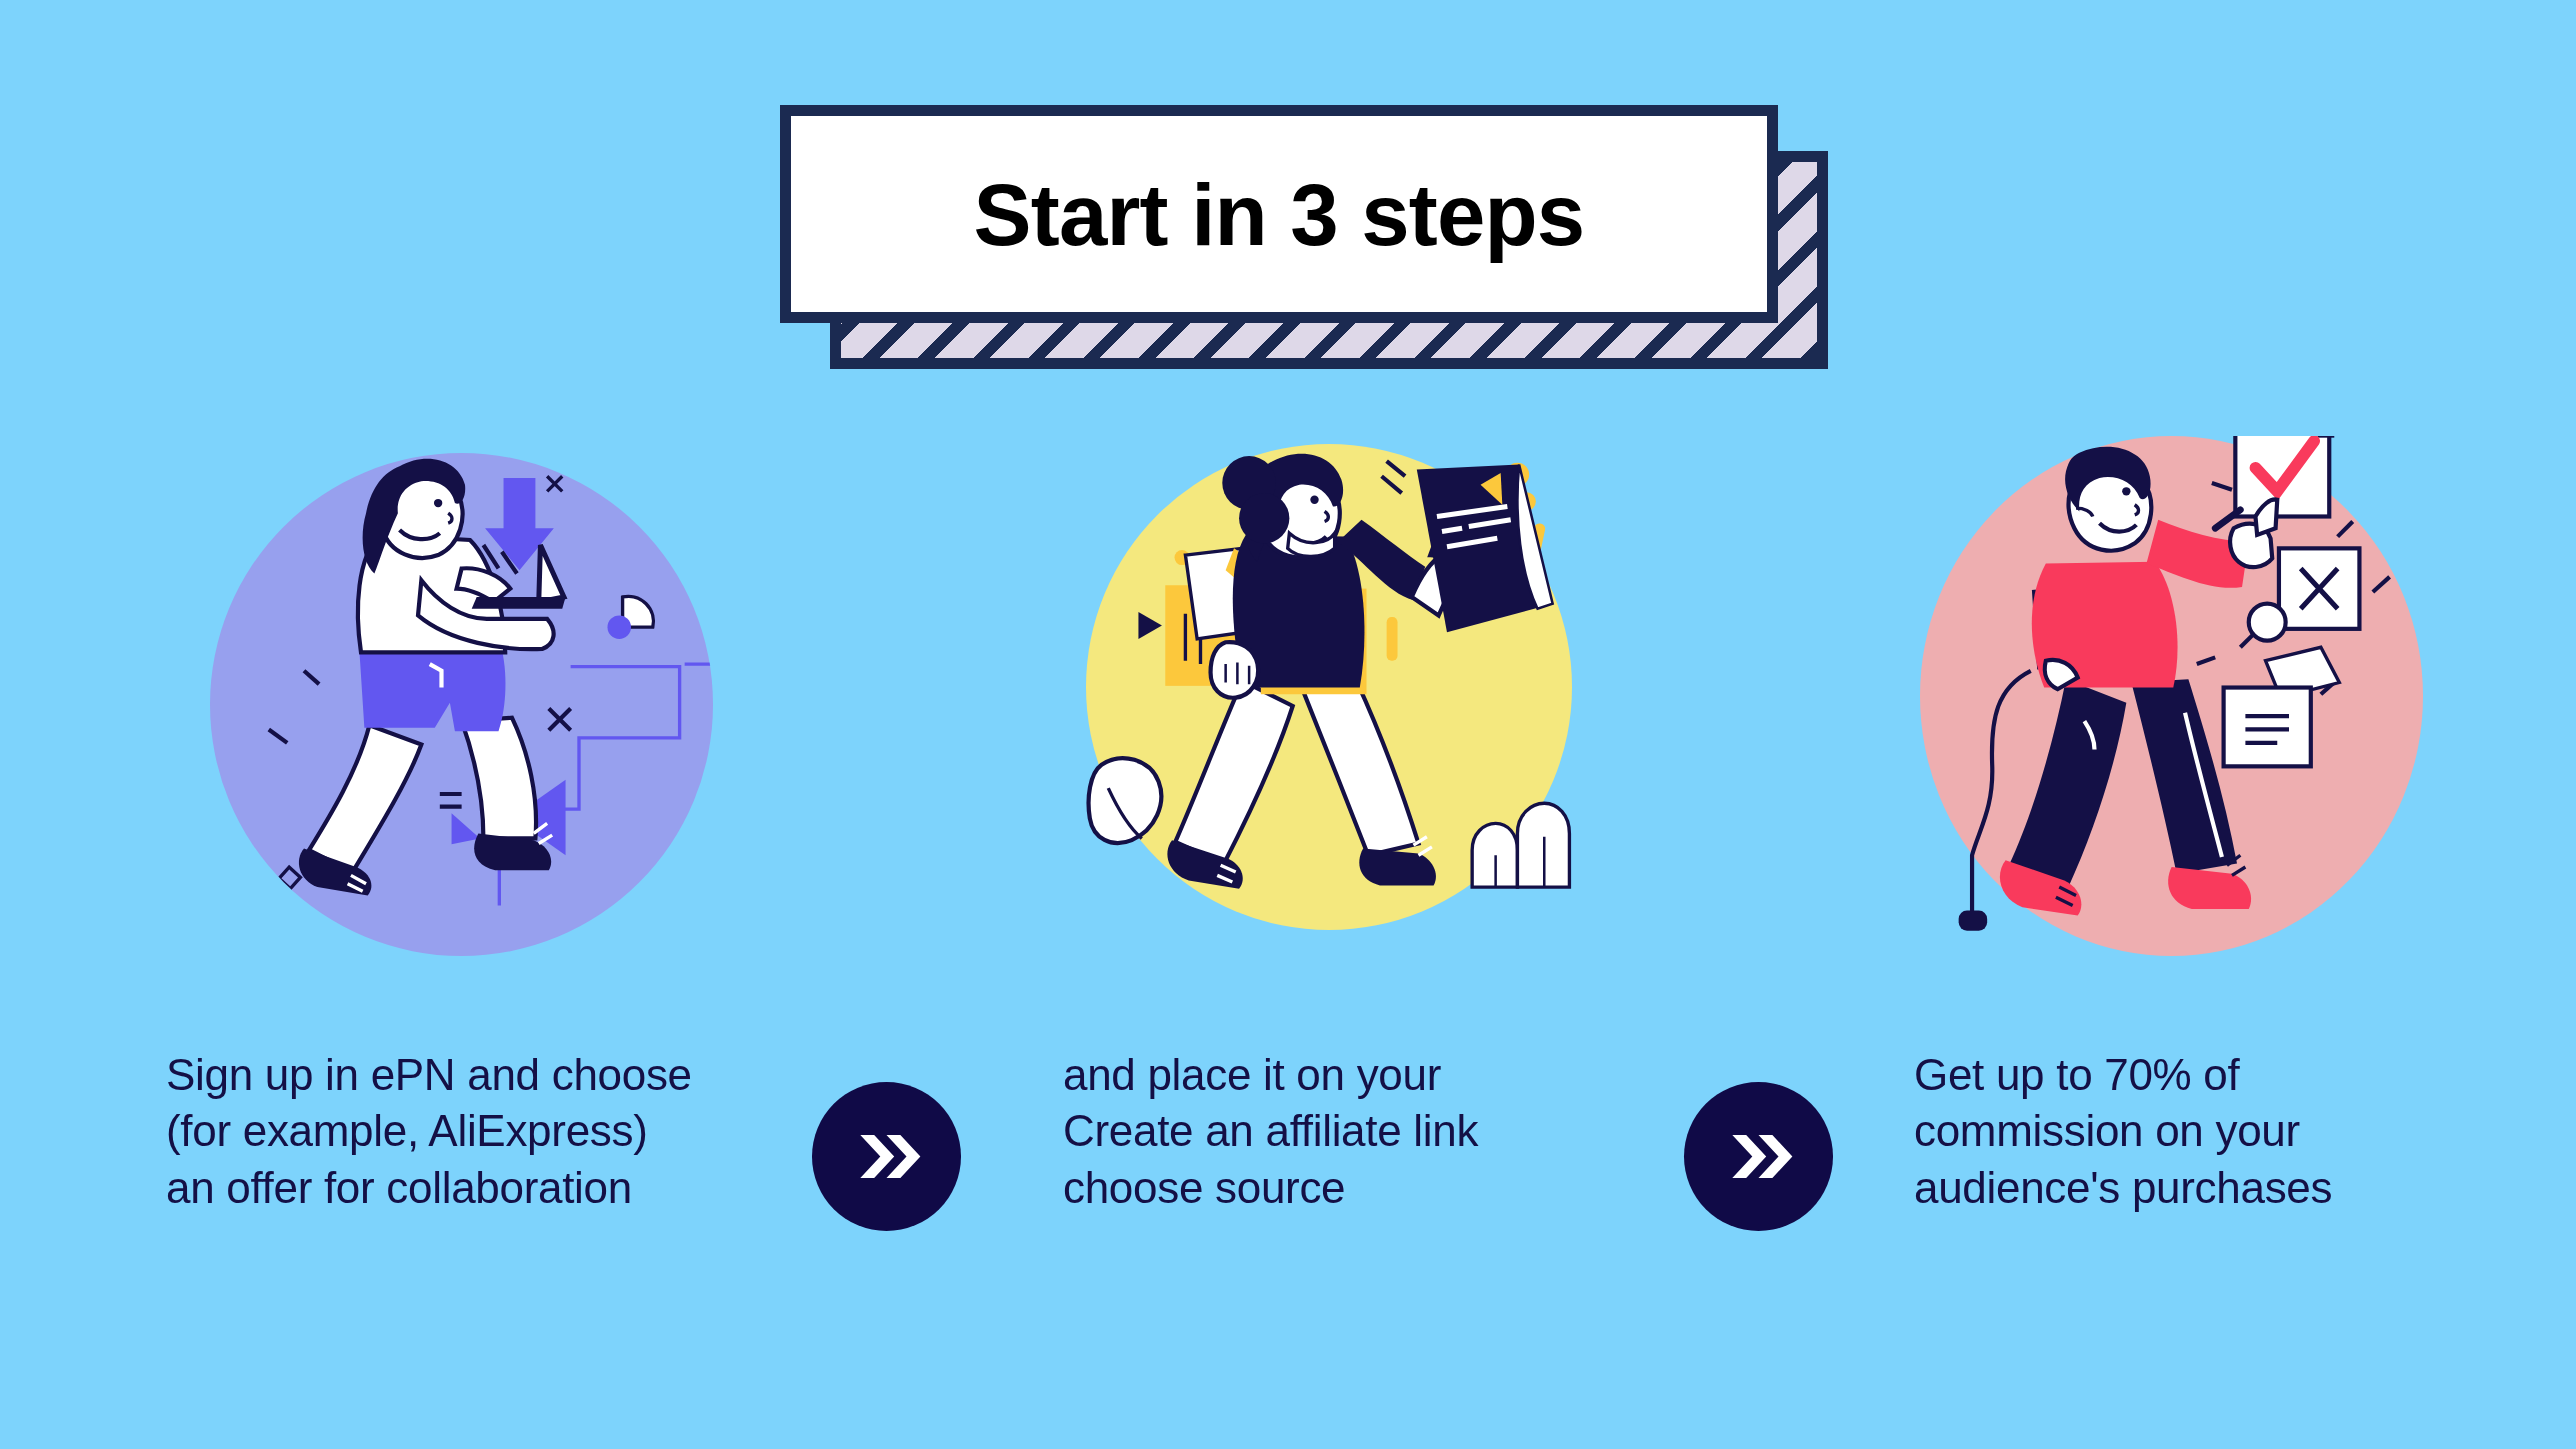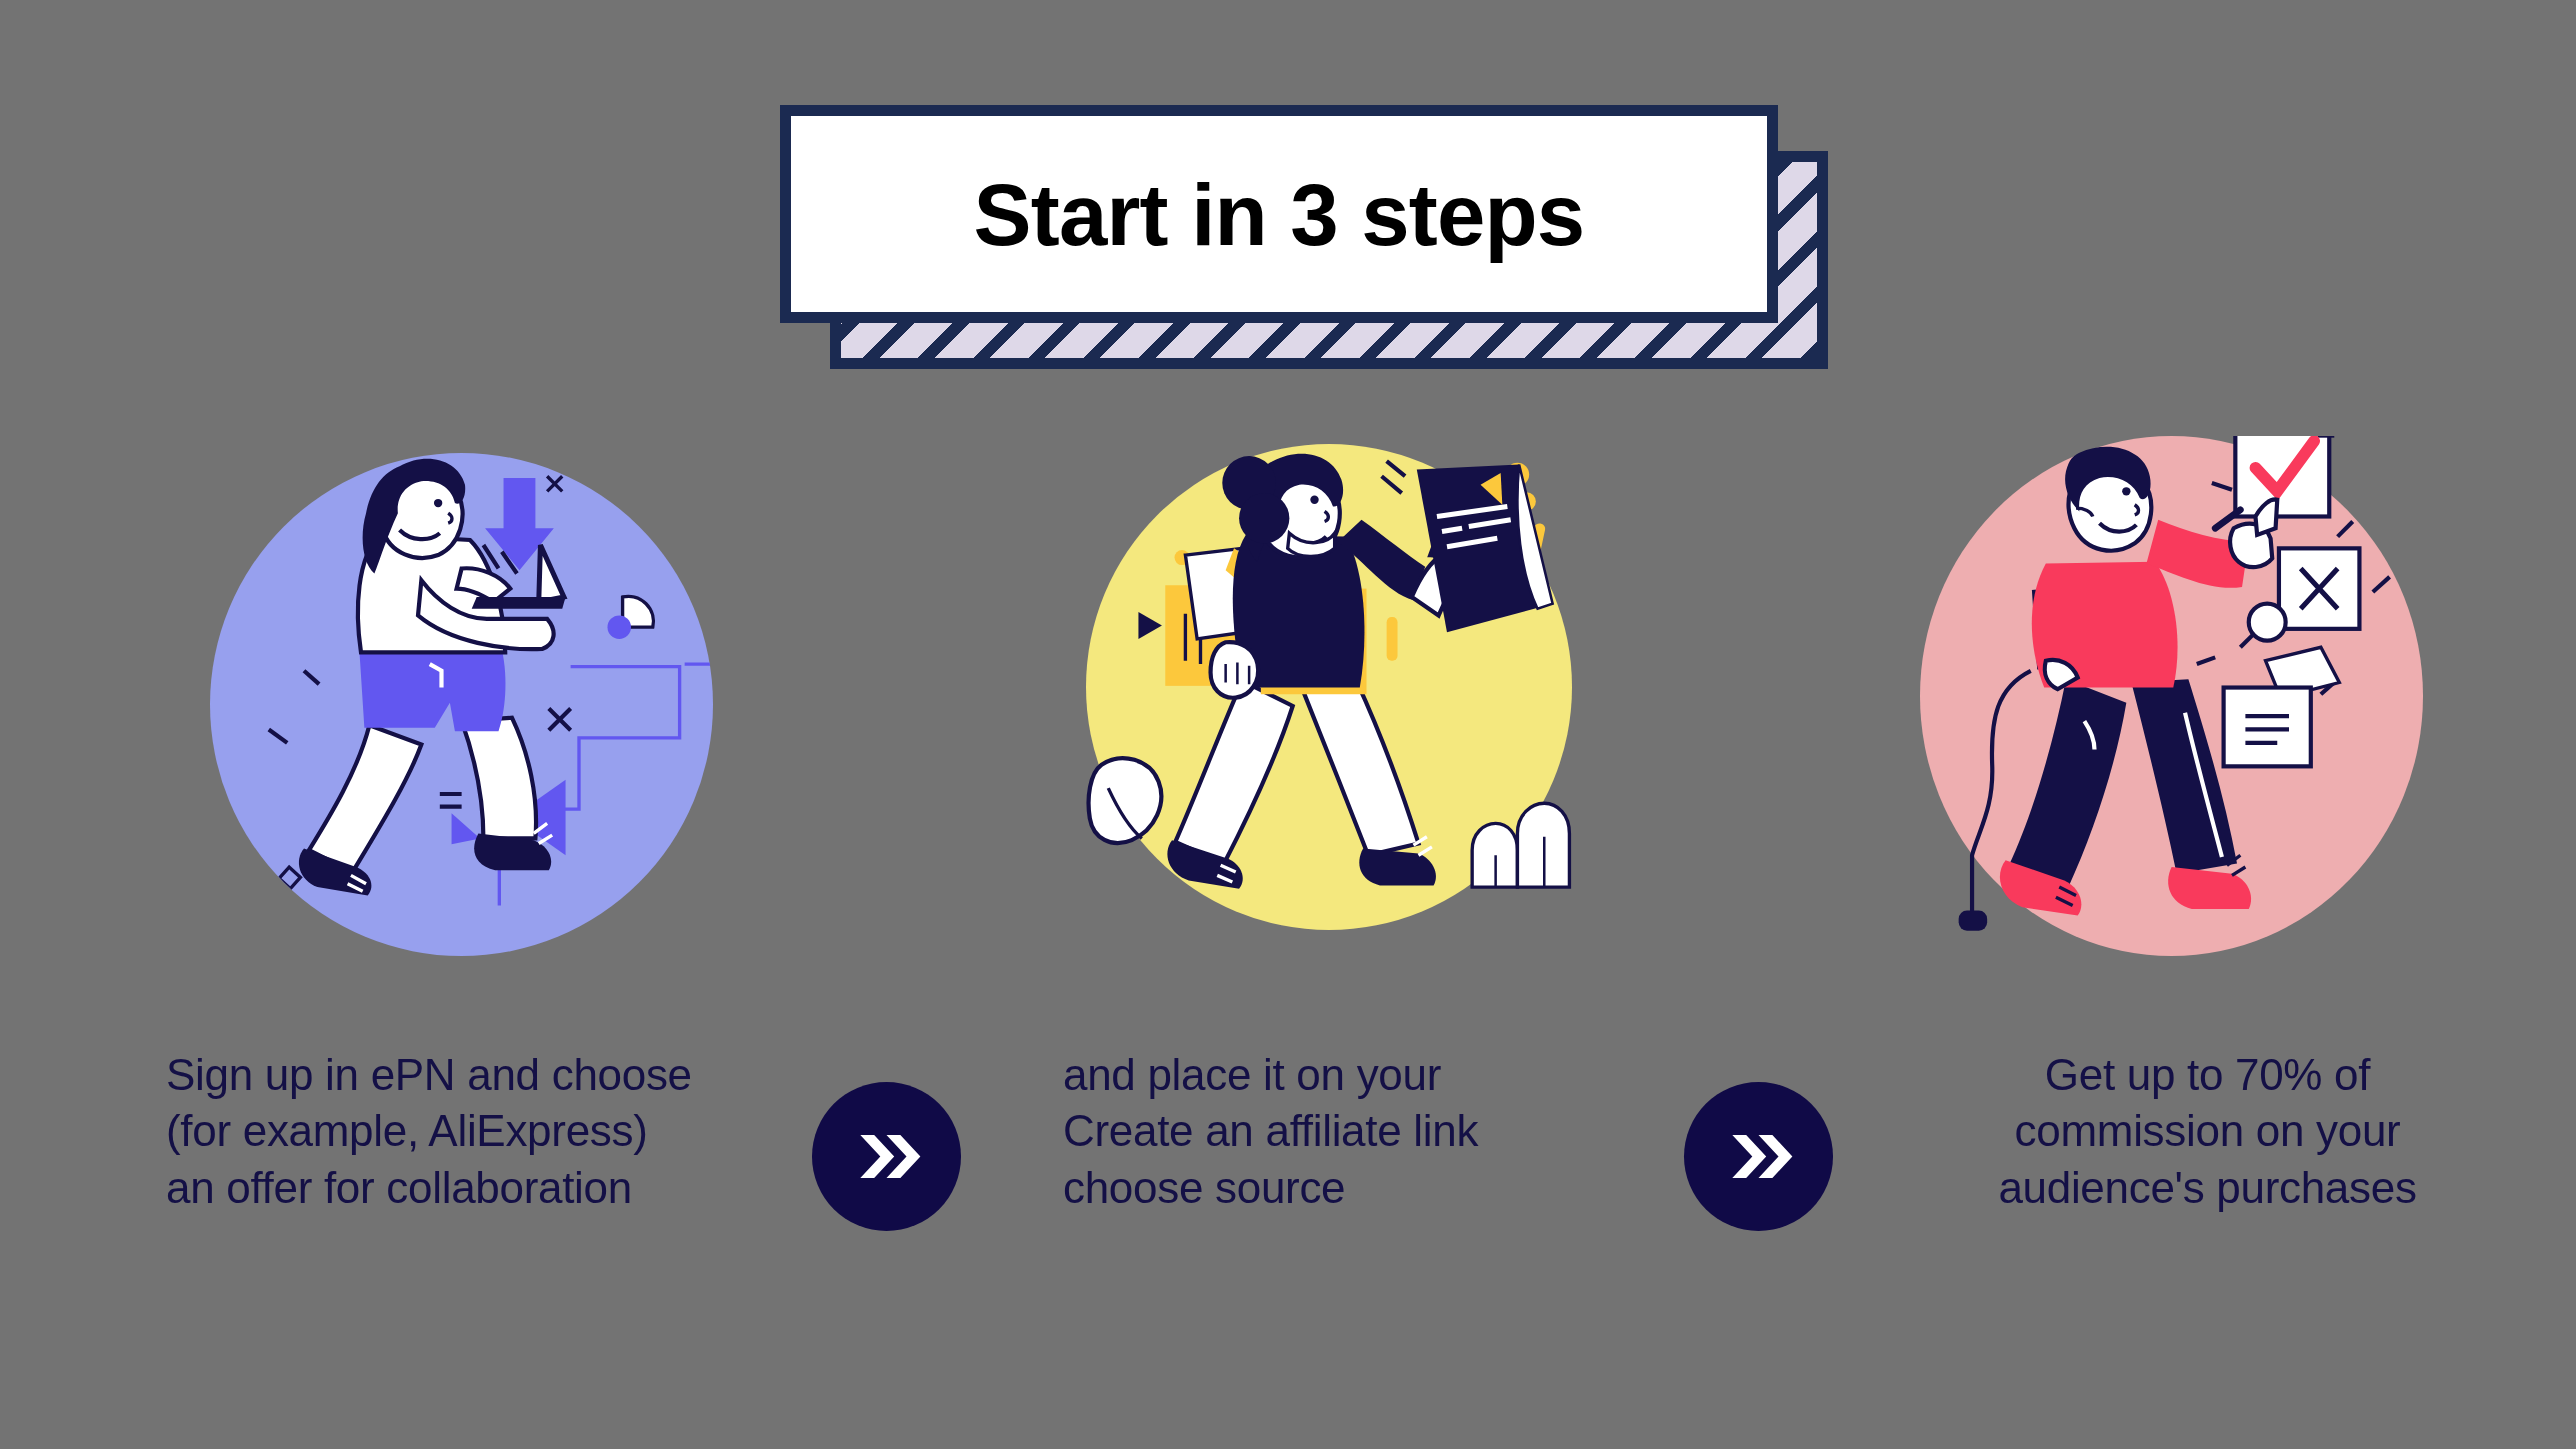--- a/index.html
+++ b/index.html
@@ -6,21 +6,21 @@
   html, body {
     width:2576px; height:1449px;
     background:#ffffff;
     font-family:"Liberation Sans", sans-serif;
     overflow:hidden;
   }
 
   #page {
     position:relative;
     width:2576px; height:1449px;
-    background:#737373;
+    background:#7dd3fc;
     padding-left:32px;
   }
 
   
   .title-wrap {
     position:absolute;
     left:780px; top:105px;
     width:1048px; height:264px;
   }
   .title-shadow {
@@ -101,21 +101,21 @@
     position:absolute;
     top:1047px;
     color:#141046;
     font-size:44px;
     font-weight:normal;
     line-height:1.28;
     letter-spacing:-0.3px;
   }
   .caption.k1 { left:166px; width:688px; }
   .caption.k2 { left:1063px; width:587px; }
-  .caption.k3 { left:1914px; width:587px;text-align:center; }
+  .caption.k3 { left:1914px; width:587px; }
   .caption .ln { display:block; white-space:nowrap; }
 </style>
 </head>
 <body>
 
 <div id="page">
 
   <div class="title-wrap">
     <div class="title-shadow"></div>
     <div class="title-box">

